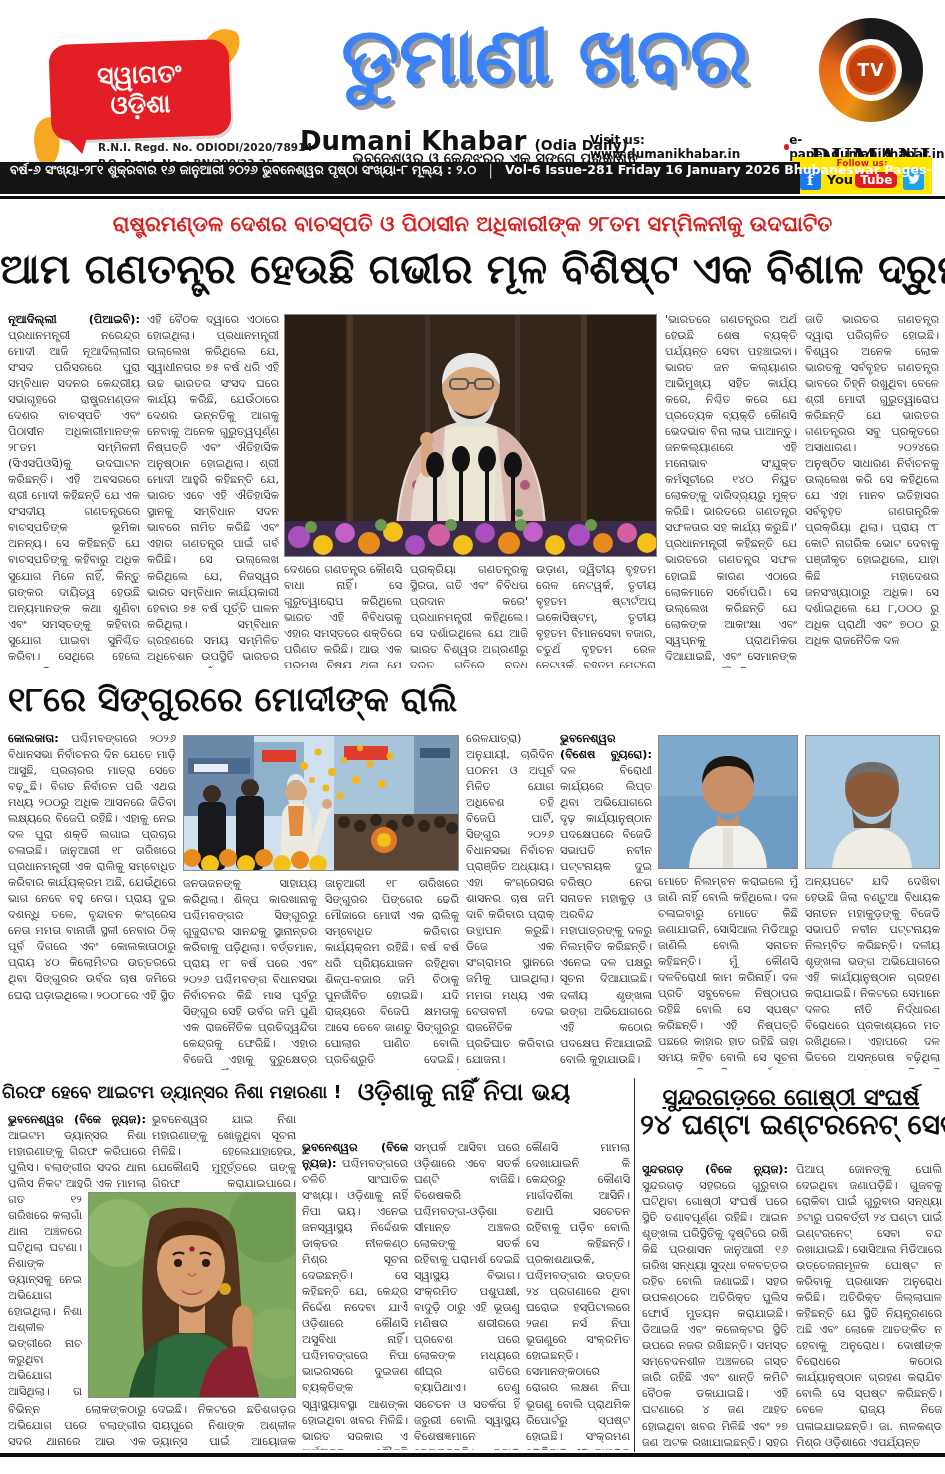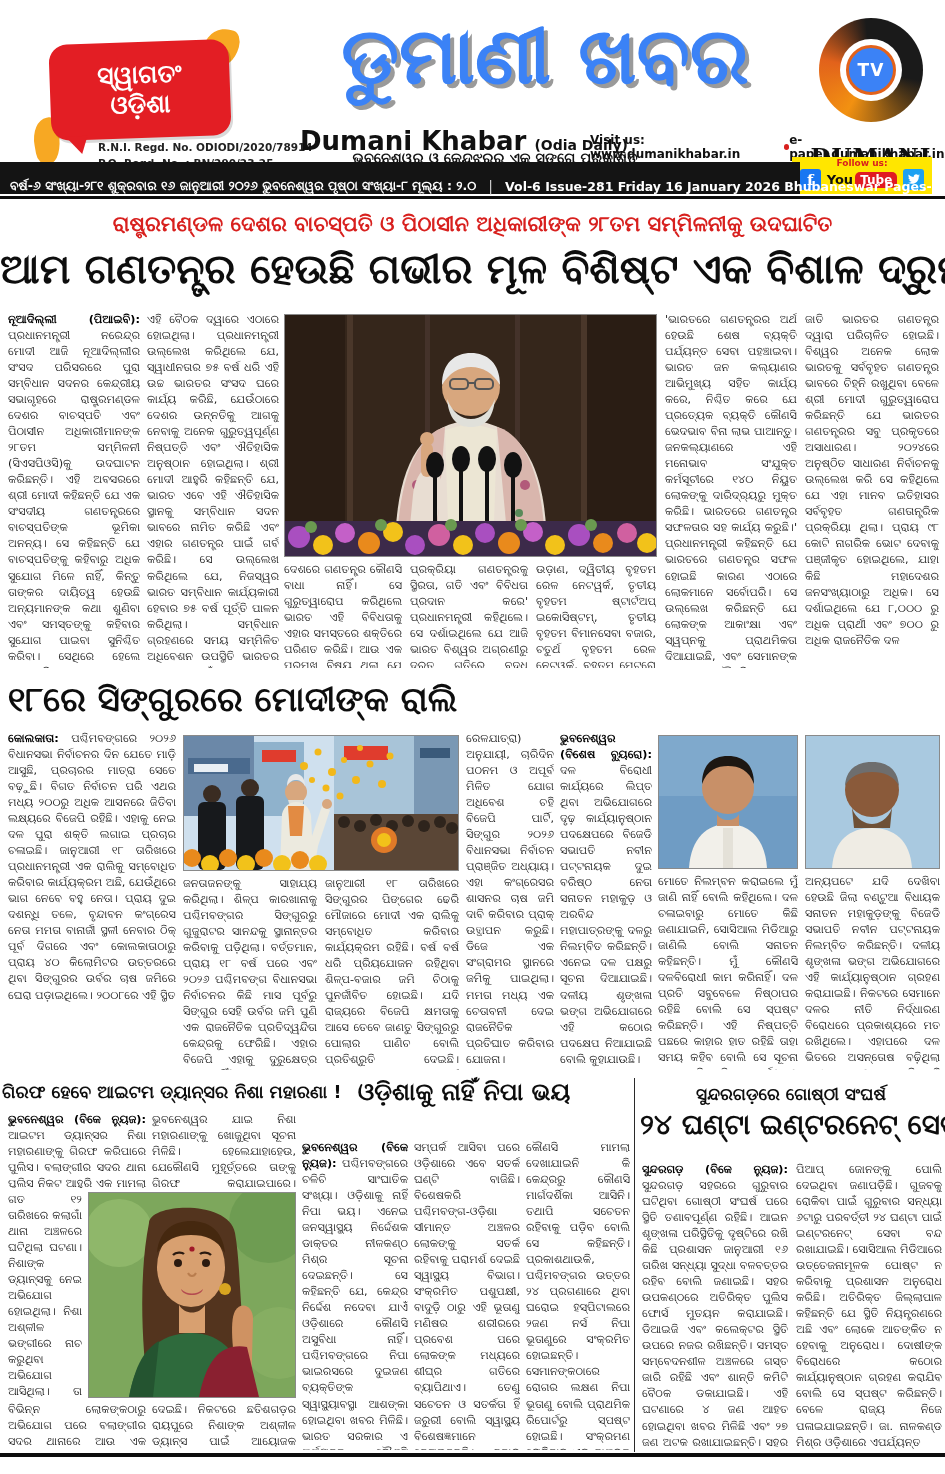--- a/index.html
+++ b/index.html
@@ -10,22 +10,22 @@
   .bodycol b{color:#000;}
   .rule{background:#0d0d0d;}
   .photo-frame{border:1px solid #8a8a8a;box-sizing:border-box;background:#ccc;}
   .kicker{color:#d8201e;font-weight:700;text-align:center;}
   .headline{color:#0d0d0d;font-weight:700;text-align:center;letter-spacing:0px;}
   .badge{background:#e31e24;border-radius:18px;color:#fff;font-weight:700;text-align:center;transform:rotate(-2deg);box-shadow:2px 3px 0 rgba(0,0,0,0.15);}
   .badge .tail{position:absolute;left:14px;bottom:-14px;width:0;height:0;border-left:16px solid transparent;border-right:6px solid transparent;border-top:18px solid #e31e24;}
   .flame{position:absolute;background:#f7a823;border-radius:70% 30% 60% 40%/60% 40% 70% 30%;}
   .tvlogo-circle{border-radius:50%;background:conic-gradient(from 210deg,#f29111,#e2621b,#1a1a1a 40%,#1a1a1a 70%,#f29111);display:flex;align-items:center;justify-content:center;}
   .tvlogo-inner{width:62px;height:62px;border-radius:50%;background:#fff;display:flex;align-items:center;justify-content:center;}
-  .tvbadge{width:44px;height:44px;border-radius:50%;background:#3b82f6;color:#fff;font-weight:900;display:flex;align-items:center;justify-content:center;font-size:17px;letter-spacing:1px;border:3px solid #e2621b;}
-  .infobar{background:#141414;color:#fff;display:flex;align-items:flex-end;}
+  .tvbadge{width:44px;height:44px;border-radius:50%;background:#c2410c;color:#fff;font-weight:900;display:flex;align-items:center;justify-content:center;font-size:17px;letter-spacing:1px;border:3px solid #e2621b;}
+  .infobar{background:#141414;color:#fff;display:flex;align-items:flex-start;}
   .socialstrip{background:#ffe600;text-align:center;}
   .fbicon{display:inline-flex;width:21px;height:21px;background:#1877f2;color:#fff;font-weight:900;border-radius:3px;align-items:center;justify-content:center;font-family:"DejaVu Serif","Liberation Serif",serif;font-size:15px;}
   .yt-you{font-weight:900;color:#111;font-size:13px;}
   .yt-tube{display:inline-block;background:#e01b22;color:#fff;font-weight:900;font-size:12px;border-radius:5px;padding:1px 5px;}
   .twicon{display:inline-flex;width:21px;height:21px;background:#1da1f2;border-radius:3px;align-items:center;justify-content:center;}
   .vline{background:#2a2a2a;}
   .dateline{font-weight:700;margin-top:8px;}
   svg{display:block;}
 </style>
 </head>
@@ -368,21 +368,21 @@
   </div>
   <div class="abs bodycol" style="left:414px;top:1140px;width:106px;height:310px;">
     <span>ସମ୍ପର୍କ ଆସିବା ପରେ ଓଡ଼ିଶାରେ ଏବେ ସତର୍କ ଘଣ୍ଟି ବାଜିଛି। ବିଶେଷକରି ପଶ୍ଚିମବଙ୍ଗ-ଓଡ଼ିଶା ସୀମାନ୍ତ ଅଞ୍ଚଳର ଲୋକଙ୍କୁ ସତର୍କ ରହିବାକୁ ପରାମର୍ଶ ଦେଇଛି ସ୍ୱାସ୍ଥ୍ୟ ବିଭାଗ। ସଂକ୍ରମିତ ପଶୁପକ୍ଷୀ, ବାଦୁଡ଼ି ଠାରୁ ଏହି ଭୂତାଣୁ ମଣିଷର ଶରୀରରେ ପ୍ରବେଶ ପରେ ଲୋକଙ୍କ ମଧ୍ୟରେ ଶୀଘ୍ର ଗତିରେ ବ୍ୟାପିଥାଏ। ତେଣୁ ସଚେତନ ଓ ସତର୍କତା ହିଁ ଜରୁରୀ ବୋଲି ସ୍ୱାସ୍ଥ୍ୟ ବିଶେଷଜ୍ଞମାନେ ଚେତାଇଛନ୍ତି। ଚଢ଼ାରୁ ଫେରୁଥିବା ଲୋକେ ଯଦି ଦୀର୍ଘଦିନ ଧରି ଜ୍ୱର, ସର୍ଦି, ମୁଣ୍ଡ ବିନ୍ଧା ଆଦି ରୋଗରେ ପୀଡ଼ିତ ରହିବେ, ସଙ୍ଗେ ସଙ୍ଗେ ଡାକ୍ତରଙ୍କ ପରାମର୍ଶ ନେବାକୁ ପରାମର୍ଶ</span>
   </div>
   <div class="abs bodycol" style="left:526px;top:1140px;width:104px;height:310px;">
     <span>କୌଣସି ମାମଲା ଦେଖାଯାଇନି କି କେନ୍ଦ୍ରରୁ କୌଣସି ମାର୍ଗଦର୍ଶିକା ଆସିନି। ତଥାପି ସଚେତନ ରହିବାକୁ ପଡ଼ିବ ବୋଲି ସେ କହିଛନ୍ତି। ପ୍ରକାଶଥାଉକି, ପଶ୍ଚିମବଙ୍ଗର ଉତ୍ତର ୨୪ ପ୍ରଗଣାରେ ଥିବା ଘରୋଇ ହସ୍ପିଟାଲରେ ୨ଜଣ ନର୍ସ ନିପା ଭୂତାଣୁରେ ସଂକ୍ରମିତ ହୋଇଛନ୍ତି। ସେମାନଙ୍କଠାରେ ରୋଗର ଲକ୍ଷଣ ନିପା ଭୂତାଣୁ ବୋଲି ପ୍ରାଥମିକ ରିପୋର୍ଟରୁ ସ୍ପଷ୍ଟ ହୋଇଛି। ସଂକ୍ରମଣ ରୋକିବାକୁ ଏକ ଜାଗ୍ରତ ଘୋଷ୍ଠୀ ସଂସ୍ଥା ଶେଷପକ୍ଷ ପଦକ୍ଷେପ ହେଲେ। ତେବେ ପଶ୍ଚିମବଙ୍ଗରୁ ଓଡ଼ିଶାକୁ ପ୍ରତିଦିନ ଲୋକେ</span>
   </div>
 
   <div class="abs vline" style="left:634px;top:1078px;width:1px;height:374px;"></div>
 
-  <div class="abs headline" style="left:640px;top:1084px;width:302px;font-size:17px;">ସୁନ୍ଦରଗଡ଼ରେ ଗୋଷ୍ଠୀ ସଂଘର୍ଷ</div>
+  <div class="abs headline" style="left:640px;top:1084px;width:302px;font-size:23px;text-decoration:underline;">ସୁନ୍ଦରଗଡ଼ରେ ଗୋଷ୍ଠୀ ସଂଘର୍ଷ</div>
   <div class="abs headline" style="left:640px;top:1108px;width:302px;font-size:28px;white-space:nowrap;">୨୪ ଘଣ୍ଟା ଇଣ୍ଟରନେଟ୍ ସେବା ବନ୍ଦ</div>
   <div class="abs bodycol" style="left:642px;top:1162px;width:146px;height:288px;">
     <b class="dateline">ସୁନ୍ଦରଗଡ଼ (ବିକେ ନ୍ୟୁଜ):</b>
     <span>ସୁନ୍ଦରଗଡ଼ ସହରରେ ଗୁରୁବାର ଘଟିଥିବା ଗୋଷ୍ଠୀ ସଂଘର୍ଷ ପରେ ସ୍ଥିତି ତଣାବପୂର୍ଣ୍ଣ ରହିଛି। ଆଇନ ଶୃଙ୍ଖଳା ପରିସ୍ଥିତିକୁ ଦୃଷ୍ଟିରେ ରଖି କିଛି ପ୍ରଶାସନ ଜାନୁଆରୀ ୧୬ ତାରିଖ ସନ୍ଧ୍ୟା ସୁଦ୍ଧା ବଳବତ୍ତର ରହିବ ବୋଲି ଜଣାଇଛି। ସହର ଉପକଣ୍ଠରେ ଅତିରିକ୍ତ ପୁଲିସ ଫୋର୍ସ ମୁତୟନ କରାଯାଇଛି। ଡିଆଇଜି ଏବଂ କଲେକ୍ଟର ସ୍ଥିତି ଉପରେ ନଜର ରଖିଛନ୍ତି। ସମସ୍ତ ସମ୍ବେଦନଶୀଳ ଅଞ୍ଚଳରେ ଗସ୍ତ ଜାରି ରହିଛି ଏବଂ ଶାନ୍ତି କମିଟି ବୈଠକ ଡକାଯାଇଛି। ଏହି ଘଟଣାରେ ୪ ଜଣ ଆହତ ହୋଇଥିବା ଖବର ମିଳିଛି ଏବଂ ୨୭ ଜଣ ଅଟକ ରଖାଯାଇଛନ୍ତି। ସହର ସୁର, ସ୍ଥି ଏବଂ</span>
   </div>
   <div class="abs bodycol" style="left:796px;top:1162px;width:146px;height:288px;">
     <span>ପିଆପ୍ ଜୋନଙ୍କୁ ପୋଲି ଦେଇଥିବା ଜଣାପଡ଼ିଛି। ଗୁଜବକୁ ରୋକିବା ପାଇଁ ଗୁରୁବାର ସନ୍ଧ୍ୟା ୬ଟାରୁ ପରବର୍ତ୍ତୀ ୨୪ ଘଣ୍ଟା ପାଇଁ ଇଣ୍ଟରନେଟ୍ ସେବା ବନ୍ଦ ରଖାଯାଇଛି। ସୋସିଆଲ ମିଡିଆରେ ଉତ୍ତେଜନାମୂଳକ ପୋଷ୍ଟ ନ କରିବାକୁ ପ୍ରଶାସନ ଅନୁରୋଧ କରିଛି। ଅତିରିକ୍ତ ଜିଲ୍ଲାପାଳ କହିଛନ୍ତି ଯେ ସ୍ଥିତି ନିୟନ୍ତ୍ରଣରେ ଅଛି ଏବଂ ଲୋକେ ଆତଙ୍କିତ ନ ହେବାକୁ ଅନୁରୋଧ। ଦୋଷୀଙ୍କ ବିରୋଧରେ କଠୋର କାର୍ଯ୍ୟାନୁଷ୍ଠାନ ଗ୍ରହଣ କରାଯିବ ବୋଲି ସେ ସ୍ପଷ୍ଟ କରିଛନ୍ତି। ବେଳେ ରାଜ୍ୟ ନିଜେ ପଳାଇଯାଇଛନ୍ତି। ଜା. ନାଳକଣ୍ଡ ମିଶ୍ର ଓଡ଼ିଶାରେ ଏପର୍ଯ୍ୟନ୍ତ</span>
   </div>
 
   <div class="abs rule" style="left:0;top:1453px;width:945px;height:4px;"></div>

